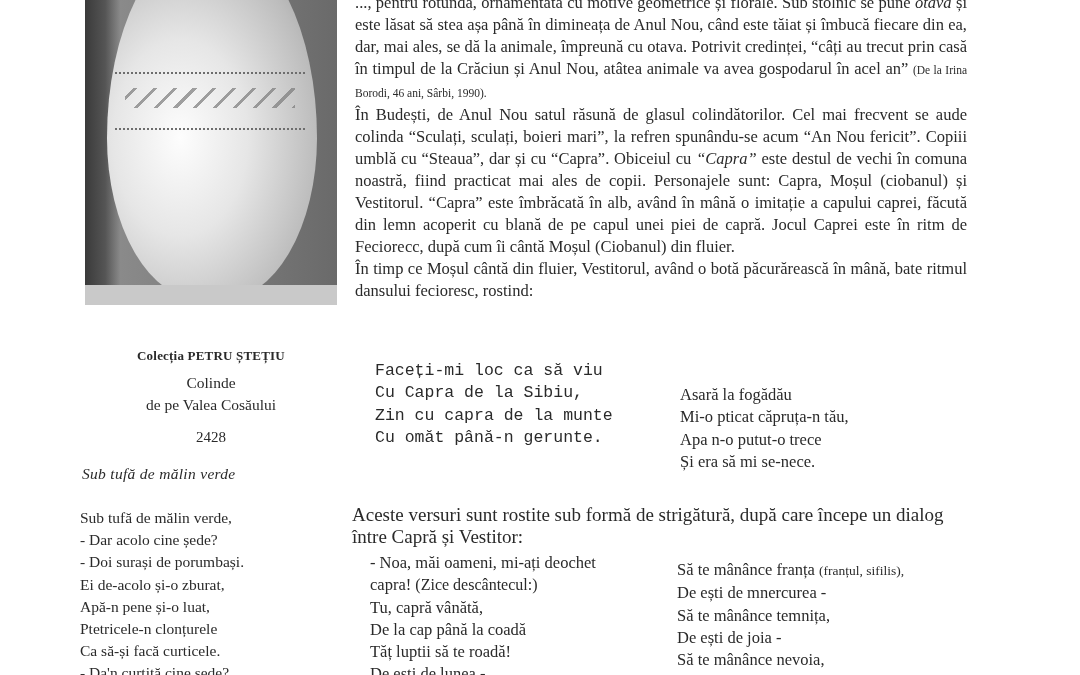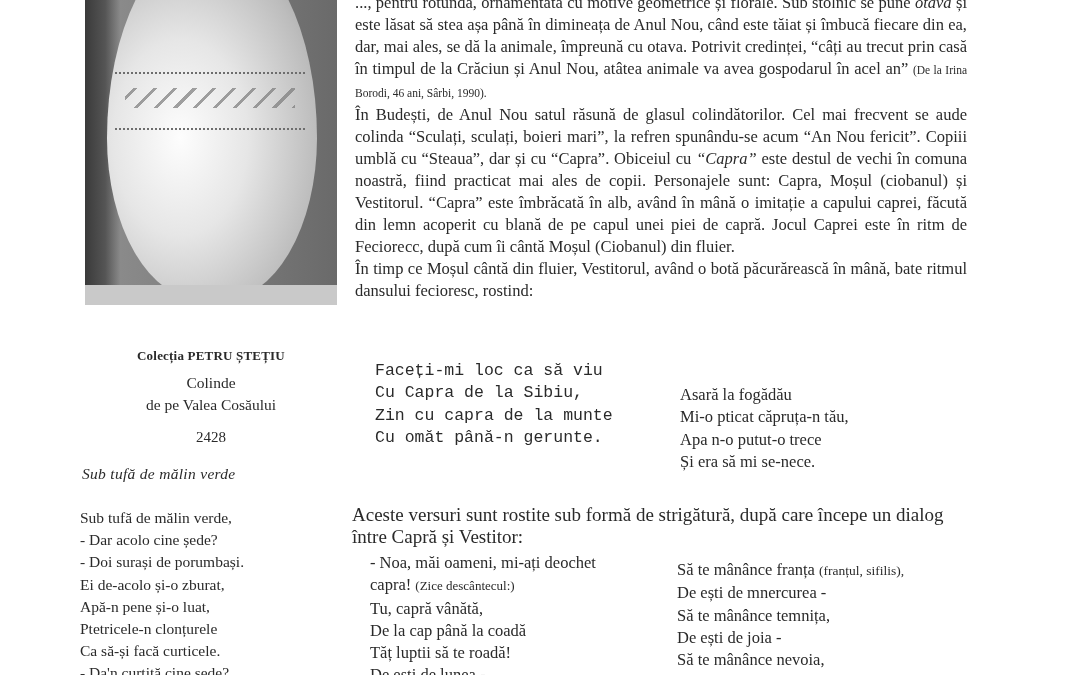--- a/index.html
+++ b/index.html
@@ -115,21 +115,21 @@
   <div>Asară la fogădău</div>
   <div>Mi-o pticat căpruța-n tău,</div>
   <div>Apa n-o putut-o trece</div>
   <div>Și era să mi se-nece.</div>
 </div>
 
 <div class="p2">Aceste versuri sunt rostite sub formă de strigătură, după care începe un dialog între Capră și Vestitor:</div>
 
 <div class="verse" style="left:370px; top:552px;">
   <div>- Noa, măi oameni, mi-ați deochet</div>
-  <div><span>capra! </span><span style="font-size:13px">(Zice descântecul:)</span></div>
+  <div><span>capra! </span><span style="font-size:16px">(Zice descântecul:)</span></div>
   <div>Tu, capră vânătă,</div>
   <div>De la cap până la coadă</div>
   <div>Tăț luptii să te roadă!</div>
   <div>De ești de lunea -</div>
 </div>
 <div class="verse" style="left:677px; top:559px;">
   <div><span>Să te mânânce franța </span><span style="font-size:13.5px">(franțul, sifilis),</span></div>
   <div>De ești de mnercurea -</div>
   <div>Să te mânânce temnița,</div>
   <div>De ești de joia -</div>

